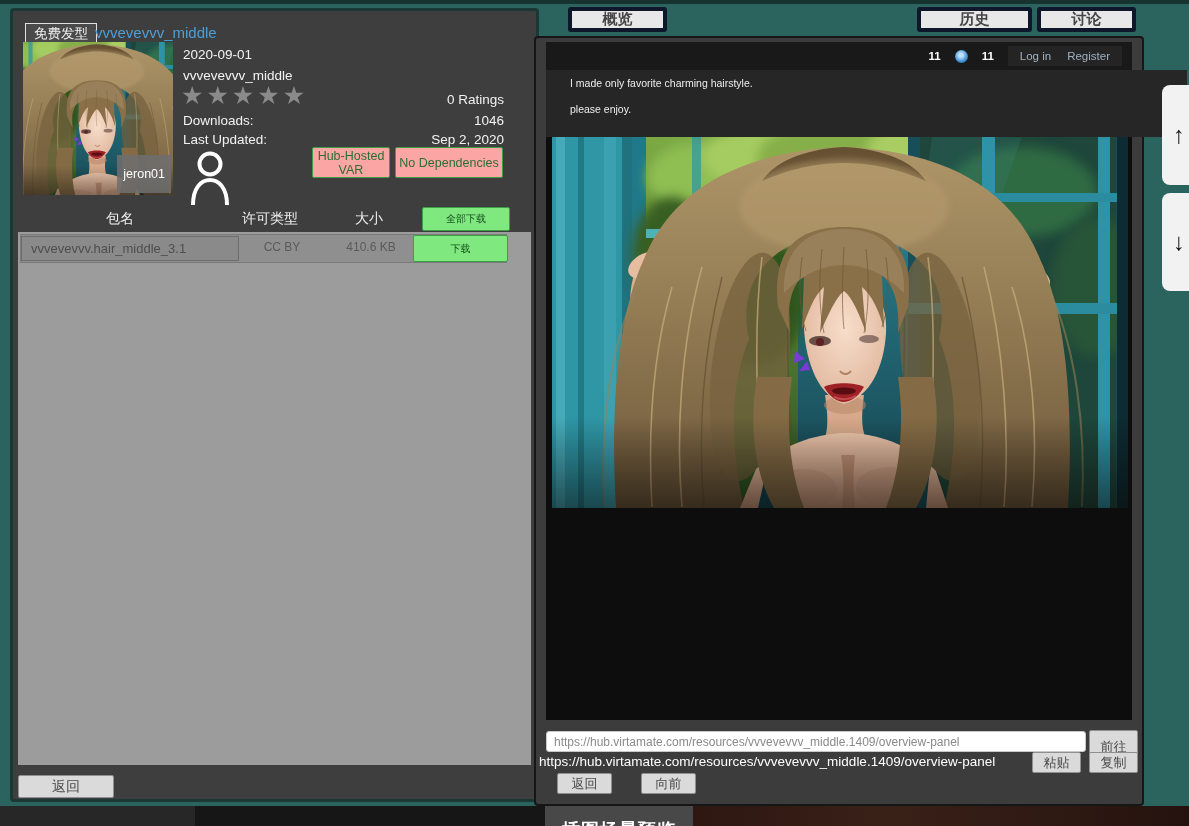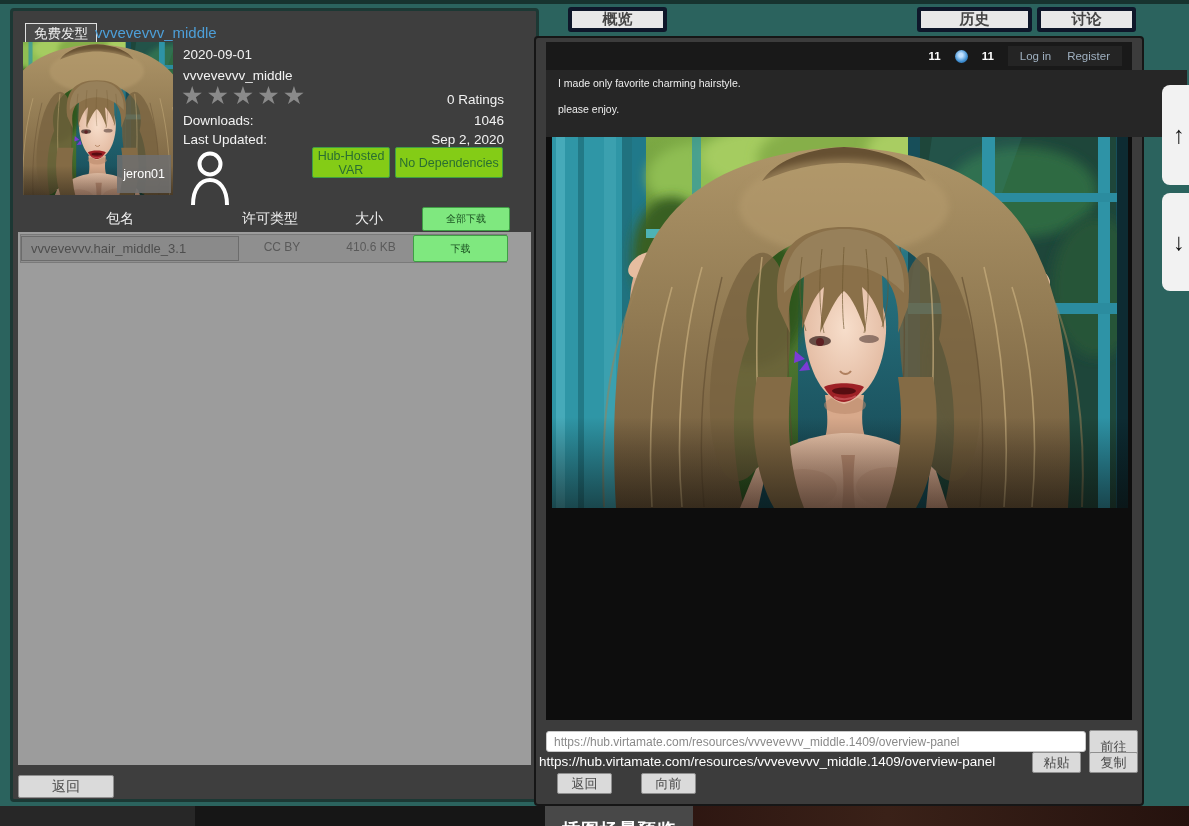--- a/index.html
+++ b/index.html
@@ -28,21 +28,21 @@
   .thumb { position:absolute; left:10px; top:31px; width:150px; height:153px; background:#222;
            overflow:hidden; }
   .thumb svg { display:block; width:150px; height:153px; }
   .author-tag { position:absolute; right:2px; bottom:2px; background:rgba(110,110,110,.88);
                 color:#FFF; font-size:12.5px; padding:12px 6px; }
   .info-label { position:absolute; left:170px; color:#F2F2F2; font-size:13.5px; }
   .info-val { position:absolute; right:32px; color:#F2F2F2; font-size:13.5px; text-align:right; }
   .stars { position:absolute; left:168px; top:70px; color:#8A8A8A; font-size:25px;
            letter-spacing:3px; cursor:pointer; }
   .tag-green { position:absolute; display:flex; align-items:center; justify-content:center;
-               text-align:center; background:#84cc16; border:1px solid #3F9E45; border-radius:2px;
+               text-align:center; background:#fca5a5; border:1px solid #3F9E45; border-radius:2px;
                color:#2A6E31; font-size:12.5px; line-height:14px; }
   .person-icon { position:absolute; left:177px; top:140px; }
   .hdr-cell { position:absolute; top:199px; width:100px; text-align:center; color:#EFEFEF; font-size:14px; }
   .list { position:absolute; left:5px; top:221px; width:513px; height:533px; background:#9C9C9C; }
   .pkg-row { position:absolute; left:2px; top:2px; width:487px; height:29px; background:#8F8F8F;
              border:1px solid #7A7A7A; cursor:pointer; }
   .pkg-name { position:absolute; left:0; top:1px; width:218px; height:25px; background:#8A8A8A;
               border:1px solid #6C6C6C; color:#4E4E4E; font-size:13px; line-height:24px;
               padding-left:9px; white-space:nowrap; overflow:hidden; }
   .pkg-license { position:absolute; left:211px; top:5px; width:100px; text-align:center;
@@ -55,21 +55,21 @@
              background:#3C3C3C; border:2px solid #161616; border-radius:4px; }
   .wv-content { position:absolute; left:10px; top:4px; width:586px; height:678px; background:#0D0D0D; }
   .wv-topbar { position:absolute; left:0; top:0; width:586px; height:28px; background:#191919;
                display:flex; align-items:center; justify-content:flex-end; gap:14px; padding-right:10px; }
   .count { color:#FFF; font-size:11.5px; font-weight:bold; }
   .sphere { width:13px; height:13px; border-radius:50%;
             background:radial-gradient(circle at 45% 40%, #BFE0FF 0 18%, #3F8FD2 60%, #1C4E86 100%); }
   .auth-links { display:flex; gap:16px; background:rgba(255,255,255,.05); padding:4px 12px; }
   .auth-links span { color:#9FB0C0; font-size:11.5px; cursor:pointer; }
   .wv-desc { position:absolute; left:0; top:28px; width:641px; height:67px; background:#262626;
-             padding:7px 12px; }
+             padding:7px 24px; }
   .wv-desc div { color:#EDEDED; font-size:10.5px; line-height:13px; margin-bottom:13px; }
   .preview { position:absolute; left:6px; top:95px; width:576px; height:371px; background:#000; }
   .preview svg { display:block; width:576px; height:371px; }
 
   .addr-input { position:absolute; left:10px; top:693px; width:540px; height:21px; background:#FFF;
                 border:1px solid #C8C8C8; border-radius:3px; color:#8A8A8A; font-size:12px;
                 padding:0 7px; font-family:"Liberation Sans", sans-serif; }
   .cur-url { position:absolute; left:3px; top:716px; color:#FFFFFF; font-size:13.5px; white-space:nowrap; }
 
   

